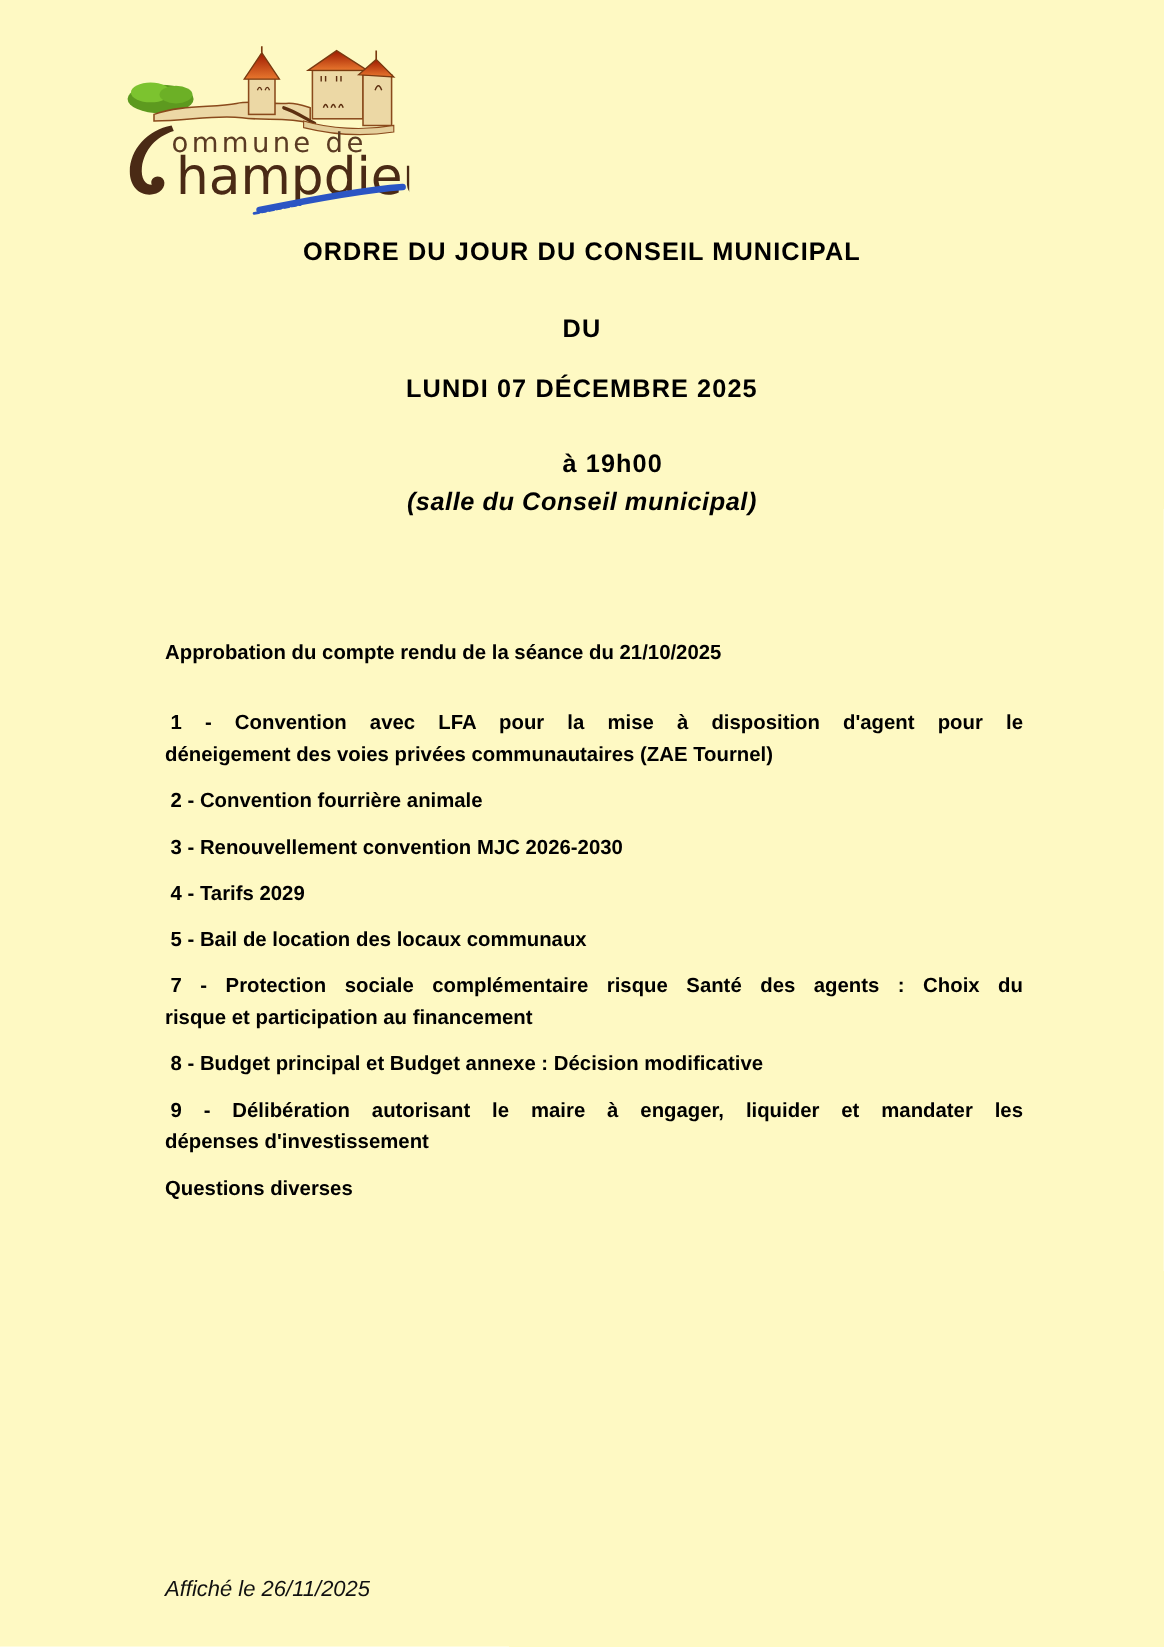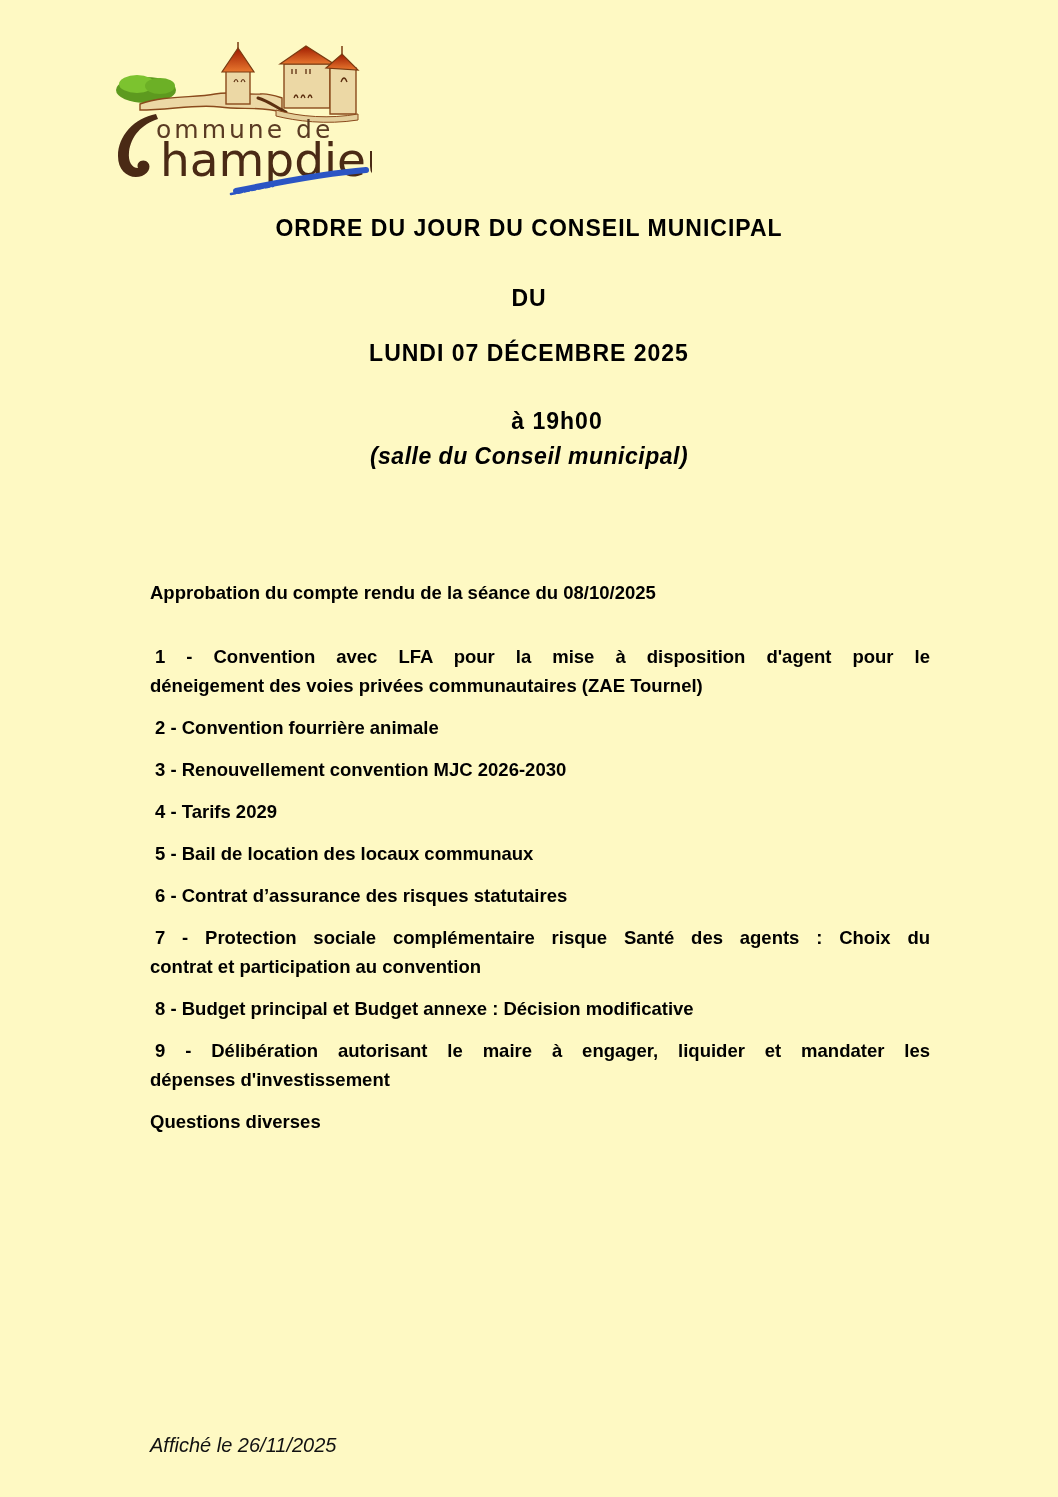--- a/index.html
+++ b/index.html
@@ -92,44 +92,41 @@
     </svg>
   </div>
 
   <div class="hline h-du">DU</div>
   <div class="hline h-title">ORDRE DU JOUR DU CONSEIL MUNICIPAL</div>
   <div class="hline h-date">LUNDI 07 DÉCEMBRE 2025</div>
   <div class="hline h-time">à 19h00</div>
   <div class="hline h-place">(salle du Conseil municipal)</div>
 
   <div class="body">
-    <div class="intro">Approbation du compte rendu de la séance du 08/10/2025</div>
+    <div class="intro">Approbation du compte rendu de la séance du 21/10/2025</div>
 
     <div class="item">
       <span class="l jl">1 - Convention avec LFA pour la mise à disposition d'agent pour le</span>
       <span class="l">déneigement des voies privées communautaires (ZAE Tournel)</span>
     </div>
     <div class="item">
       <span class="l">2 - Convention fourrière animale</span>
     </div>
     <div class="item">
       <span class="l">3 - Renouvellement convention MJC 2026-2030</span>
     </div>
     <div class="item">
       <span class="l">4 - Tarifs 2029</span>
     </div>
     <div class="item">
       <span class="l">5 - Bail de location des locaux communaux</span>
     </div>
     <div class="item">
-      <span class="l">6 - Contrat d’assurance des risques statutaires</span>
-    </div>
-    <div class="item">
       <span class="l jl">7 - Protection sociale complémentaire risque Santé des agents : Choix du</span>
-      <span class="l">contrat et participation au convention</span>
+      <span class="l">risque et participation au financement</span>
     </div>
     <div class="item">
       <span class="l">8 - Budget principal et Budget annexe : Décision modificative</span>
     </div>
     <div class="item">
       <span class="l jl">9 - Délibération autorisant le maire à engager, liquider et mandater les</span>
       <span class="l">dépenses d'investissement</span>
     </div>
 
     <div class="closing">Questions diverses</div>

